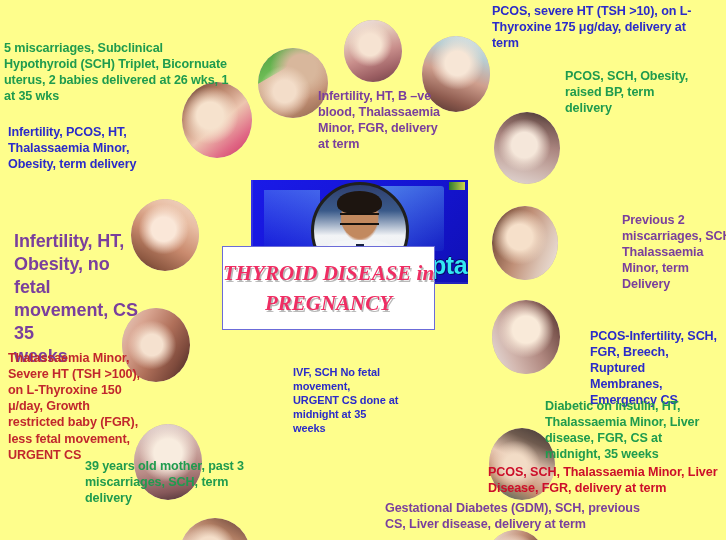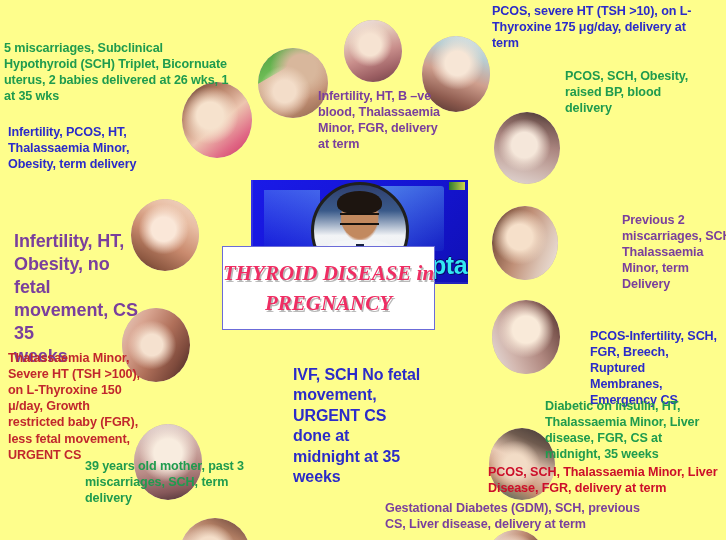--- a/index.html
+++ b/index.html
@@ -301,35 +301,35 @@
 
   <div class="cap" style="left:85px;top:458px;width:200px;font-size:12.6px;color:#1f9b4e;">39 years old mother, past 3
 miscarriages, SCH, term
 delivery</div>
 
   <div class="cap" style="left:318px;top:88px;width:150px;font-size:12.6px;color:#7a3f9d;">Infertility, HT, B –ve
 blood, Thalassaemia
 Minor, FGR, delivery
 at term</div>
 
-  <div class="cap" style="left:293px;top:365px;width:135px;font-size:16px;color:#2b2bc9;">IVF, SCH No fetal
+  <div class="cap" style="left:293px;top:365px;width:135px;font-size:11px;color:#2b2bc9;">IVF, SCH No fetal
 movement,
 URGENT CS done at
 midnight at 35
 weeks</div>
 
   <div class="cap" style="left:385px;top:500px;width:275px;font-size:12.6px;color:#7a3f9d;">Gestational Diabetes (GDM), SCH, previous
 CS, Liver disease, delivery at term</div>
 
   <div class="cap" style="left:492px;top:3px;width:220px;font-size:12.6px;color:#2b2bc9;">PCOS, severe HT (TSH &gt;10), on L-
 Thyroxine 175 μg/day, delivery at
 term</div>
 
   <div class="cap" style="left:565px;top:68px;width:135px;font-size:12.6px;color:#1f9b4e;">PCOS, SCH, Obesity,
-raised BP, blood
+raised BP, term
 delivery</div>
 
 
   <div class="cap" style="left:622px;top:212px;width:122px;font-size:12.6px;color:#7a3f9d;">Previous 2
 miscarriages, SCH,
 Thalassaemia
 Minor, term
 Delivery</div>
 
   <div class="cap" style="left:590px;top:312px;width:136px;font-size:12.6px;color:#2b2bc9;margin-top:16px;">PCOS-Infertility, SCH,

